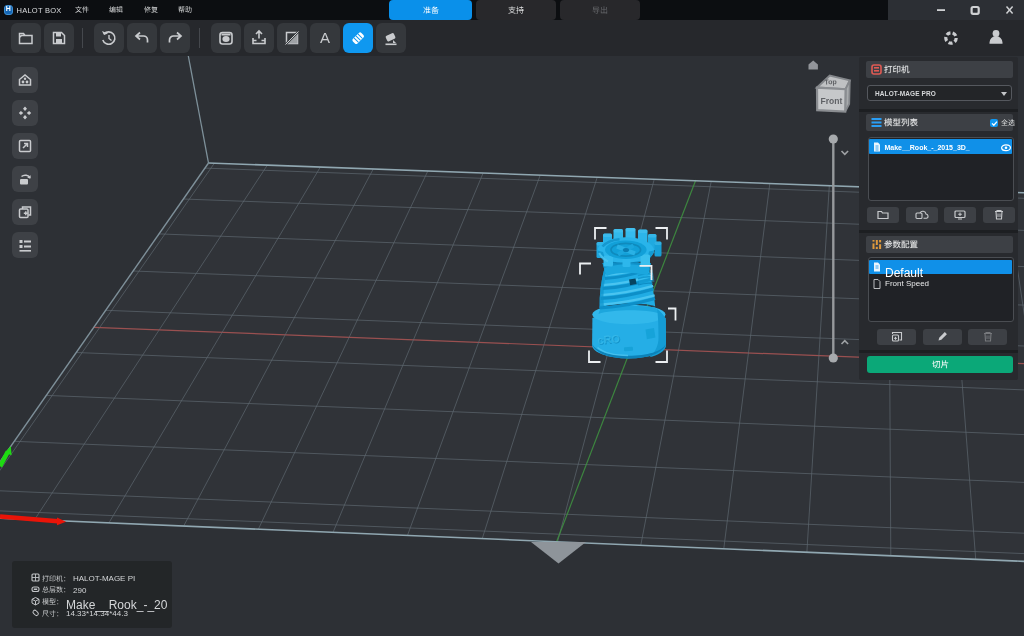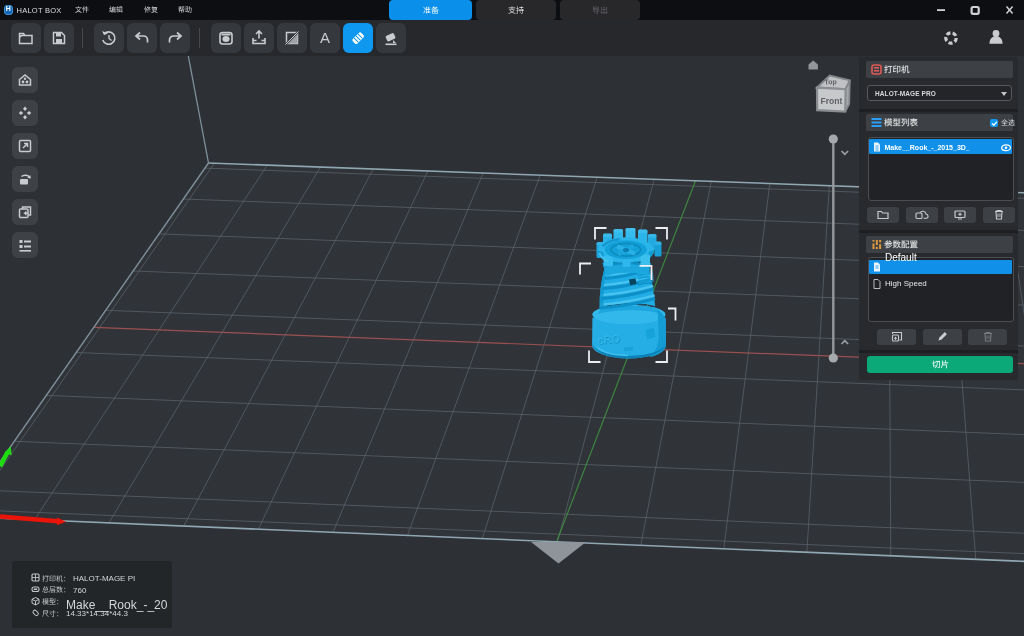--- a/index.html
+++ b/index.html
@@ -1,16 +1,16 @@
 <!DOCTYPE html>
 <html><head><meta charset="utf-8"><style>
 *{margin:0;padding:0;box-sizing:border-box}
 body{width:1024px;height:636px;overflow:hidden;background:#2c2f34;font-family:"Liberation Sans",sans-serif;position:relative}
 .abs{position:absolute}
-#titlebar{position:absolute;left:0;top:0;width:1024px;height:20px;background:#0c0e11}
+#titlebar{position:absolute;left:0;top:0;width:888px;height:20px;background:#0c0e11}
 #toolbar{position:absolute;left:0;top:20px;width:1024px;height:36px;background:#26282c}
 .tbtn{position:absolute;top:3px;width:30px;height:30px;background:#35383c;border-radius:6px;display:flex;align-items:center;justify-content:center}
 .tsep{position:absolute;top:8px;width:1px;height:20px;background:#45484d}
 #viewport{position:absolute;left:0;top:56px;width:1024px;height:580px;background:#2d3035;overflow:hidden}
 .lbtn{position:absolute;left:12px;width:26px;height:26px;background:#3e4146;border-radius:6px;display:flex;align-items:center;justify-content:center}
 #panel{position:absolute;left:859px;top:57px;width:159px;height:323px;background:#282a2e;border-radius:2px}
 .phead{position:absolute;left:866px;width:147px;height:17px;background:#3d4045;border-radius:2px;display:flex;align-items:center}
 .psep{position:absolute;left:859px;width:159px;height:3px;background:#1d1f22}
 #infobox{position:absolute;left:12px;top:561px;width:160px;height:67px;background:#232528;border-radius:3px;opacity:0.96}
 </style></head><body>
@@ -424,25 +424,25 @@
     <use href="#g22" transform="translate(8.5,7.48) scale(0.0085,-0.0085)" fill="#ecedee" stroke="#ecedee" stroke-width="20"></use>
     <use href="#g32" transform="translate(17.0,7.48) scale(0.0085,-0.0085)" fill="#ecedee" stroke="#ecedee" stroke-width="20"></use>
     <use href="#g28" transform="translate(25.5,7.48) scale(0.0085,-0.0085)" fill="#ecedee" stroke="#ecedee" stroke-width="20"></use>
   </svg>
 <div class="abs" style="left:867.5px;top:257px;width:146px;height:64.5px;background:#202226;border:1px solid #4a4d52;border-radius:3px"></div>
 <div class="abs" style="left:869px;top:259.5px;width:143px;height:14.5px;background:#1090e8;border-radius:1px"></div>
 <svg class="abs" style="left:873px;top:262px" width="8" height="10">
     <path d="M1,0.5 h4 l2,2 v7 h-6 z" fill="#e9f5fd"></path>
     <path d="M2.5,4 h3 M2.5,6 h3" stroke="#1090e8" stroke-width="0.8"></path>
   </svg>
-<div class="abs" style="left:885px;top:252px;font-size:10px;color:#fff">Default</div>
+<div class="abs" style="left:885px;top:266px;font-size:12px;color:#fff">Default</div>
 <svg class="abs" style="left:873px;top:278.5px" width="8" height="10">
     <path d="M1,0.5 h4 l2,2 v7 h-6 z" fill="none" stroke="#babcbf" stroke-width="1"></path>
   </svg>
-<div class="abs" style="left:885px;top:279px;font-size:8px;color:#e8e9ea">High Speed</div>
+<div class="abs" style="left:885px;top:279px;font-size:8px;color:#e8e9ea">Front Speed</div>
 <div class="abs" style="left:877px;top:329px;width:39px;height:15.5px;background:#3d4045;border-radius:3px;display:flex;align-items:center;justify-content:center">
     <svg width="12" height="11">
       <path d="M1.5,3 v-1.5 h9 v7.5 h-2" fill="none" stroke="#c9cbce" stroke-width="1.1"></path>
       <rect x="1.5" y="4" width="6" height="6" rx="1" fill="none" stroke="#c9cbce" stroke-width="1.1"></rect>
       <path d="M4.5,5.8 v3 M3,7.3 h3" stroke="#c9cbce" stroke-width="1"></path>
     </svg>
   </div>
 <div class="abs" style="left:922.5px;top:329px;width:39px;height:15.5px;background:#3d4045;border-radius:3px;display:flex;align-items:center;justify-content:center">
     <svg width="11" height="11">
       <path d="M1.5,9.5 l0.7,-2.8 l5.6,-5.6 l2.1,2.1 l-5.6,5.6 z" fill="#c9cbce"></path>
@@ -477,21 +477,21 @@
     <use href="#g24" transform="translate(14,6.16) scale(0.0070,-0.0070)" fill="#d4d6d8"></use>
     <use href="#g33" transform="translate(21,6.16) scale(0.0070,-0.0070)" fill="#d4d6d8"></use>
   </svg>
 <div class="abs" style="left:73px;top:574px;font-size:8px;color:#d4d6d8">HALOT-MAGE PI</div>
 <svg style="position:absolute;left:41.6px;top:586.2px" width="28" height="8.26">
     <use href="#g18" transform="translate(0,6.16) scale(0.0070,-0.0070)" fill="#d4d6d8"></use>
     <use href="#g16" transform="translate(7,6.16) scale(0.0070,-0.0070)" fill="#d4d6d8"></use>
     <use href="#g22" transform="translate(14,6.16) scale(0.0070,-0.0070)" fill="#d4d6d8"></use>
     <use href="#g33" transform="translate(21,6.16) scale(0.0070,-0.0070)" fill="#d4d6d8"></use>
   </svg>
-<div class="abs" style="left:73px;top:585.8px;font-size:8px;color:#d4d6d8">760</div>
+<div class="abs" style="left:73px;top:585.8px;font-size:8px;color:#d4d6d8">290</div>
 <svg style="position:absolute;left:41.6px;top:597.9px" width="21" height="8.26">
     <use href="#g25" transform="translate(0,6.16) scale(0.0070,-0.0070)" fill="#d4d6d8"></use>
     <use href="#g10" transform="translate(7,6.16) scale(0.0070,-0.0070)" fill="#d4d6d8"></use>
     <use href="#g33" transform="translate(14,6.16) scale(0.0070,-0.0070)" fill="#d4d6d8"></use>
   </svg>
 <div class="abs" style="left:66px;top:597.5px;font-size:12px;color:#d4d6d8">Make__Rook_-_20</div>
 <svg style="position:absolute;left:41.6px;top:609.6px" width="21" height="8.26">
     <use href="#g15" transform="translate(0,6.16) scale(0.0070,-0.0070)" fill="#d4d6d8"></use>
     <use href="#g13" transform="translate(7,6.16) scale(0.0070,-0.0070)" fill="#d4d6d8"></use>
     <use href="#g33" transform="translate(14,6.16) scale(0.0070,-0.0070)" fill="#d4d6d8"></use>

